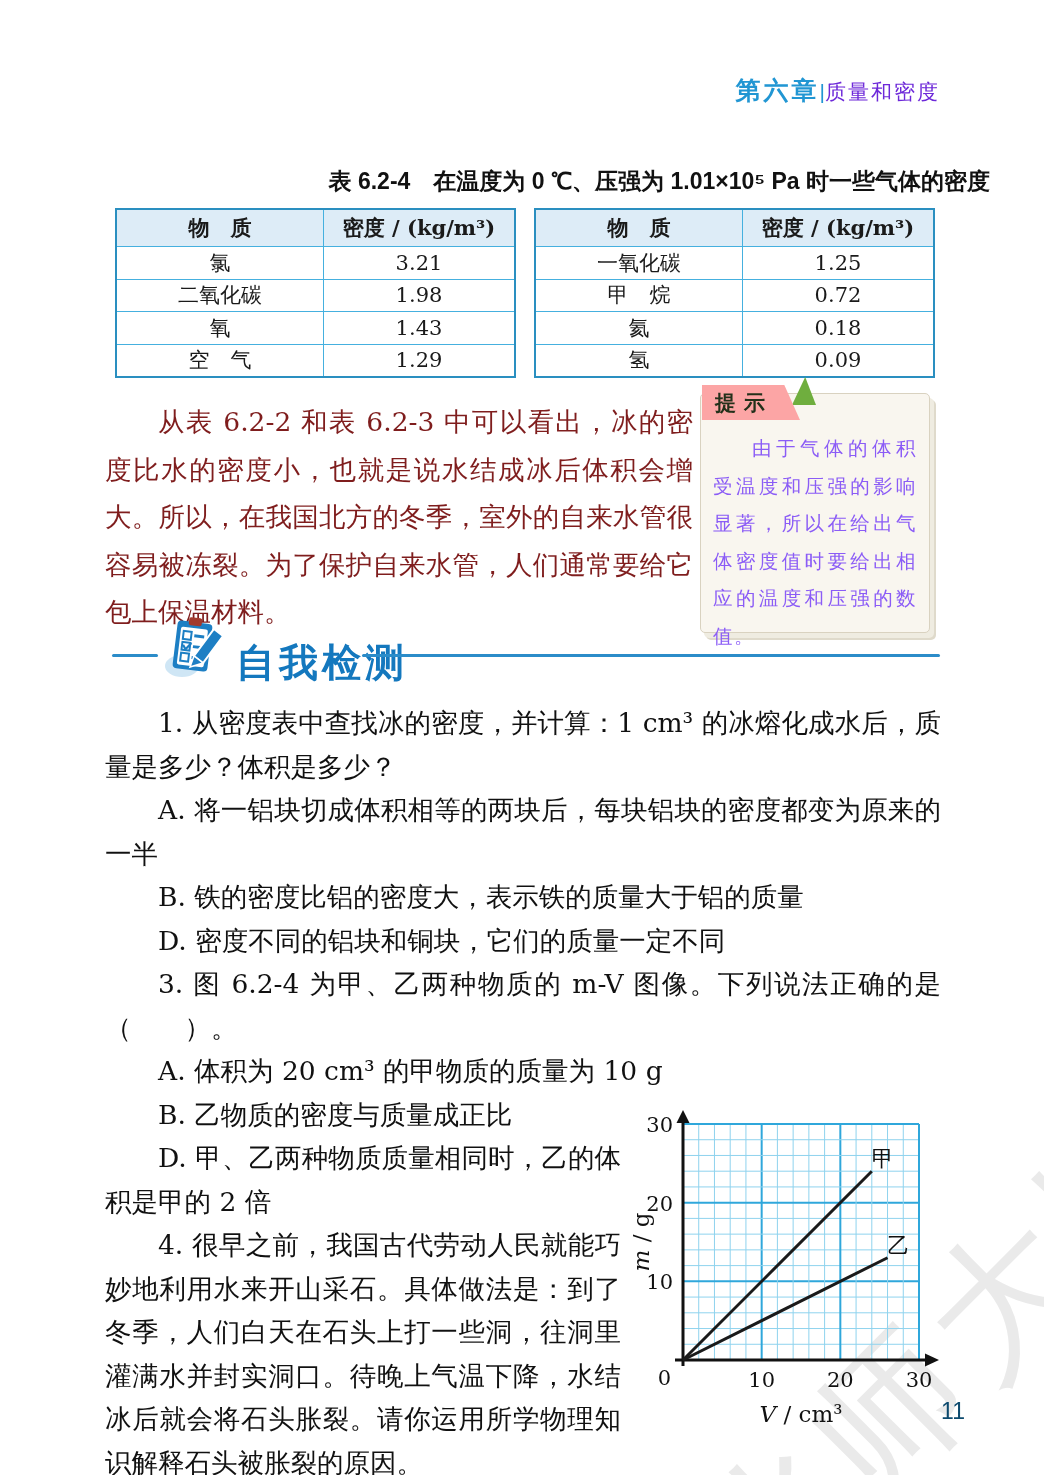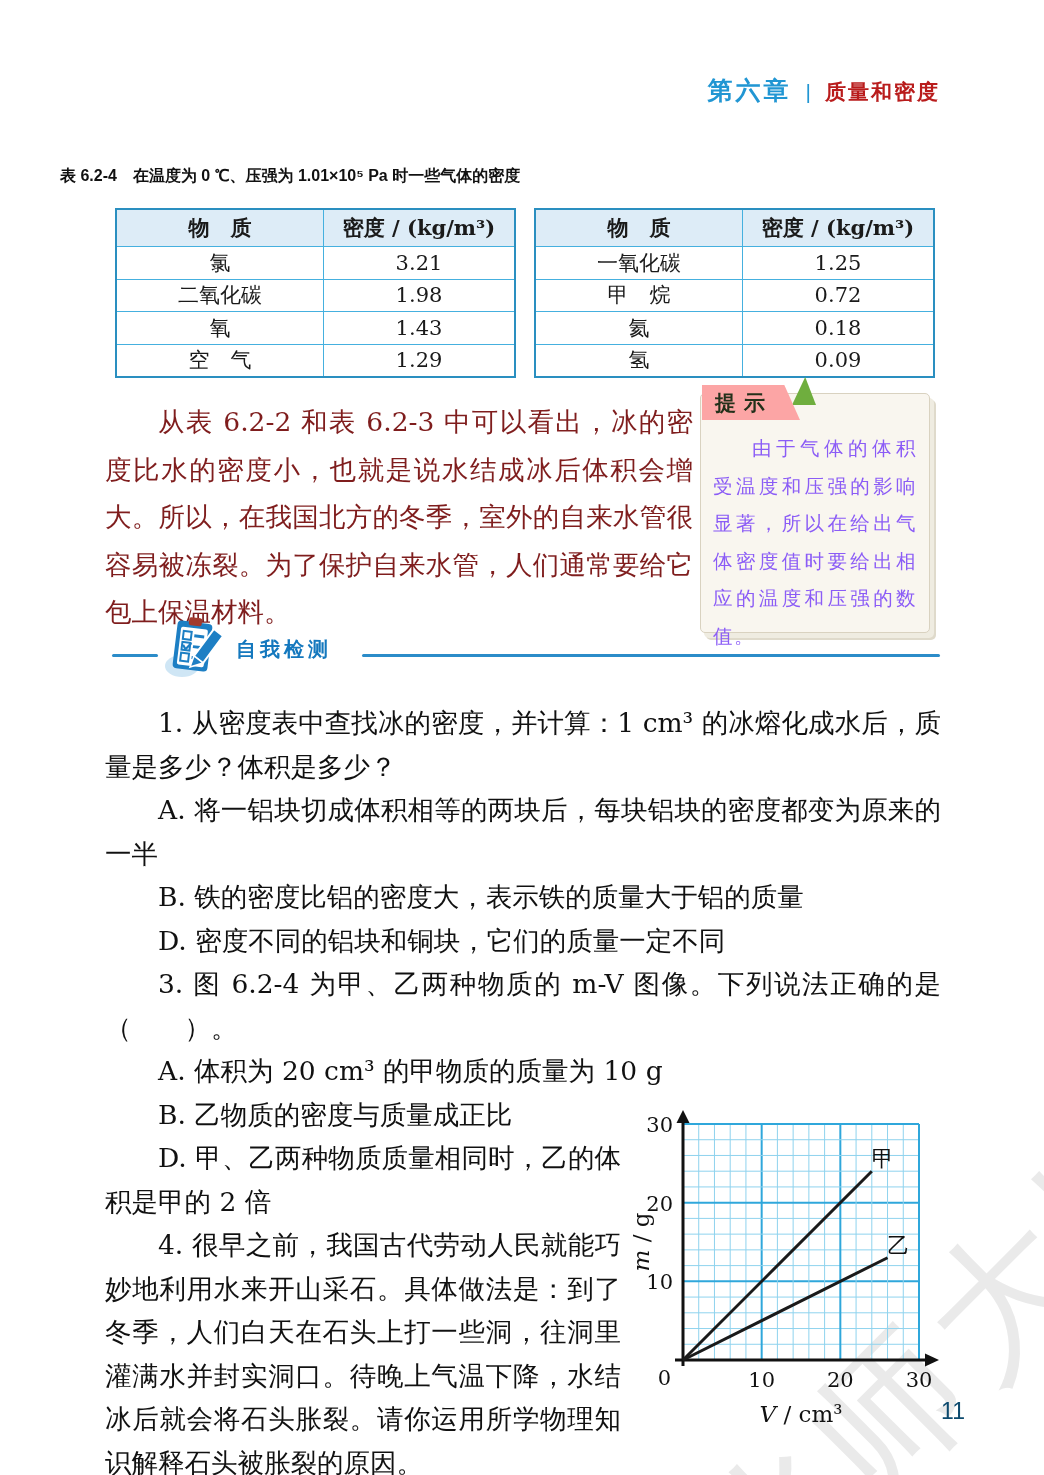--- a/index.html
+++ b/index.html
@@ -6,27 +6,27 @@
   .page{position:relative;width:1044px;height:1475px;background:#ffffff;overflow:hidden;
         font-family:"Liberation Sans",sans-serif;color:#1a1a1a;}
   .layer{position:absolute;z-index:1;}
 
   
   .watermark{position:absolute;left:610px;top:1215px;width:760px;z-index:0;
     font-family:"DejaVu Serif","Liberation Serif",serif;font-size:150px;letter-spacing:14px;
     color:#eaeaea;transform:rotate(-45deg);transform-origin:center;white-space:nowrap;}
 
   
-  .hdr{left:0;top:74px;width:940px;display:flex;justify-content:flex-end;align-items:baseline;gap:14px;}
+  .hdr{left:0;top:74px;width:940px;display:flex;justify-content:flex-end;align-items:baseline;}
   .hdr .chap{color:#2196d3;font-weight:bold;font-size:25px;letter-spacing:3px;}
   .hdr .sep{color:#2196d3;font-size:21px;font-weight:300;}
-  .hdr .ttl{color:#b91c1c;font-weight:bold;font-size:21px;letter-spacing:2px;}
-
-  
-  .tbl-title{left:60px;top:166px;width:930px;text-align:left;font-weight:bold;font-size:16px;color:#111;}
+  .hdr .ttl{color:#6d28d9;font-weight:normal;font-size:21px;letter-spacing:2px;}
+
+  
+  .tbl-title{left:60px;top:166px;width:930px;text-align:right;font-weight:bold;font-size:23px;color:#111;}
 
   
   .gas-wrap{left:115px;top:208px;width:820px;display:flex;gap:18px;align-items:flex-end;}
   .gas-wrap table{flex:1;border-collapse:collapse;table-layout:fixed;
      font-family:"DejaVu Serif","Liberation Serif",serif;font-size:21px;}
   .gas-wrap th,.gas-wrap td{border:1.6px solid #45b0df;text-align:center;padding:0;}
   .gas-wrap table{border:2.4px solid #2a8fc0;}
   .gas-wrap th{background:#ddecf7;height:36px;font-weight:600;}
   .gas-wrap td{height:31.5px;}
   .gas-wrap col.c1{width:52%;} .gas-wrap col.c2{width:48%;}
@@ -46,21 +46,21 @@
   .tip-tri{left:792px;top:377px;width:24px;height:28px;background:#6fae3e;
      clip-path:polygon(0 100%,55% 0,100% 100%);}
   .tip-text{left:713px;top:430px;width:204px;font-family:"DejaVu Serif","Liberation Serif",serif;
      font-size:19.5px;line-height:37.5px;letter-spacing:1.5px;text-align:justify;text-indent:2em;color:#8b5cf6;}
 
   
   .rule{height:3px;background:#2b8cc9;border-radius:2px;}
   .rule-l{left:112px;top:654px;width:46px;}
   .rule-r{left:362px;top:654px;width:578px;}
   .sc-icon{left:162px;top:616px;width:66px;height:64px;}
-  .sc-title{left:236px;top:636px;font-size:20px;font-weight:bold;color:#1478be;letter-spacing:4px;}
+  .sc-title{left:236px;top:636px;font-size:39px;font-weight:bold;color:#1478be;letter-spacing:4px;}
 
   
   .questions{left:105px;top:701px;width:836px;font-family:"DejaVu Serif","Liberation Serif",serif;
      font-size:26.5px;line-height:43.5px;color:#111;text-align:justify;}
   .q-line{min-height:43.5px;}
   .q-line.ind{text-indent:2em;}
 
   
   #mv-figure{float:right;width:308px;margin:-26px 0 6px 12px;}
   #mv-chart text{font-family:"DejaVu Serif","Liberation Serif",serif;font-size:21px;fill:#111;}

